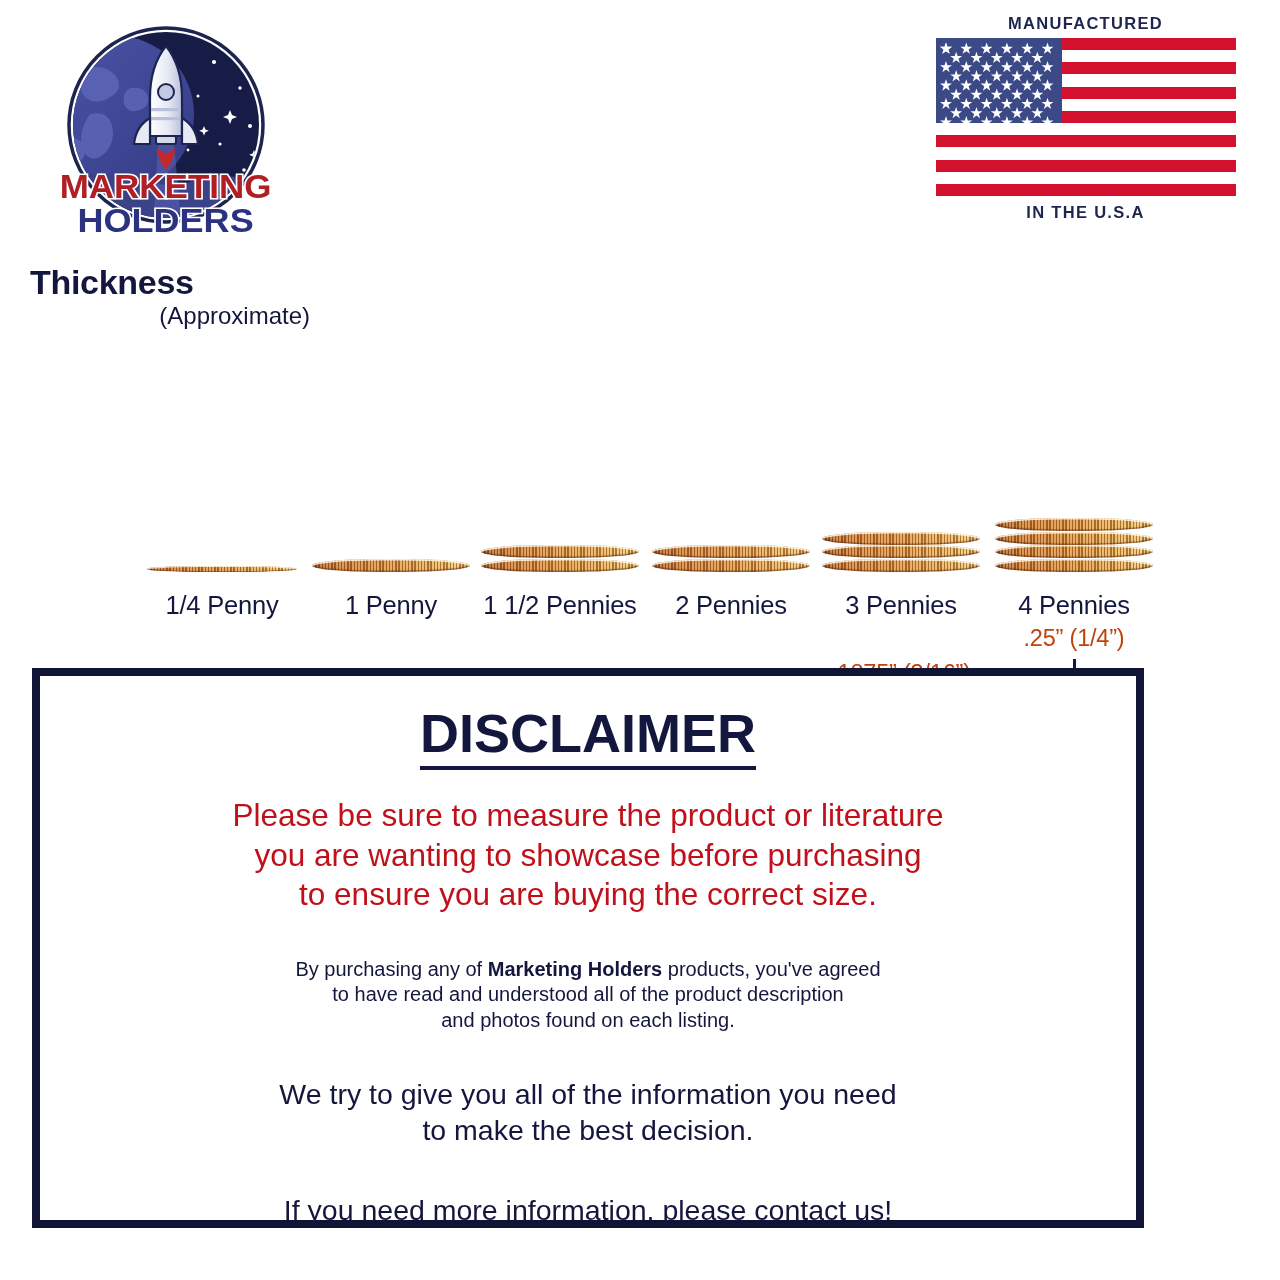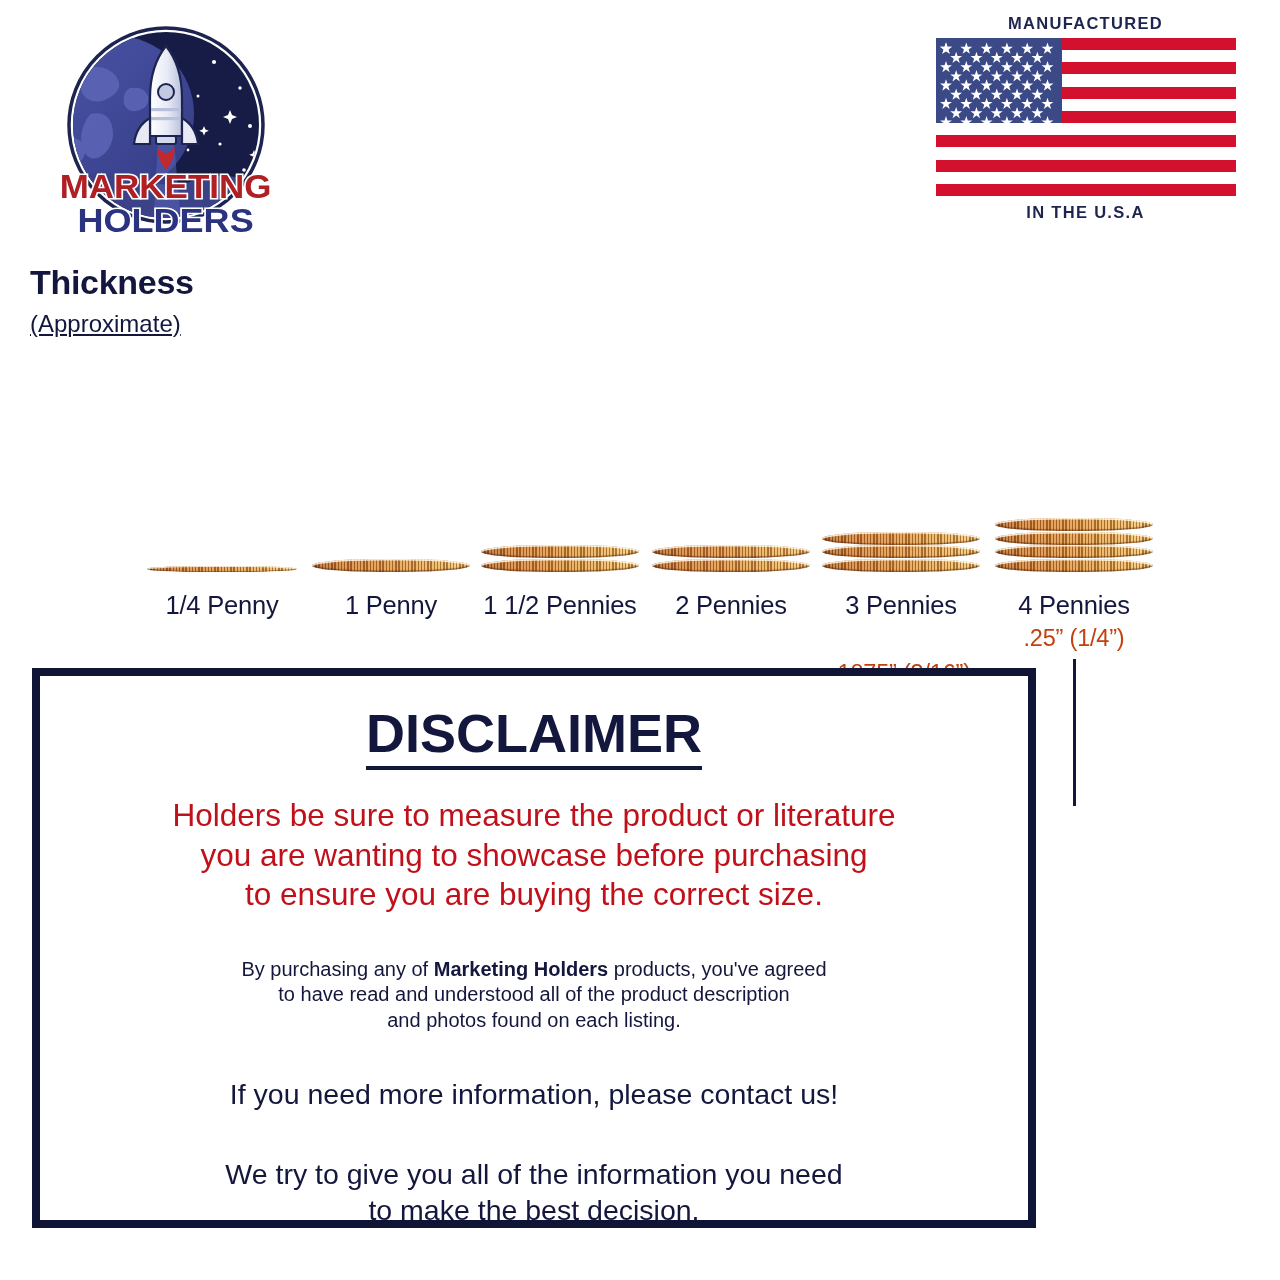--- a/index.html
+++ b/index.html
@@ -41,27 +41,26 @@
   .thickness-title {
     margin-top: 18px;
     width: 280px;
     font-size: 34px;
     font-weight: bold;
     color: #14173d;
     letter-spacing: -0.3px;
     line-height: 1.05;
   }
   .thickness-sub {
-    text-align: left;
+    text-align: right;
     width: 280px;
     font-size: 24px;
     color: #14173d;
     line-height: 1.2;
-    margin-top: 9px;
-    text-decoration: underline;
+    margin-top: 1px;
   }
 
   
   .flag-block {
     position: absolute;
     right: 42px;
     top: 14px;
     width: 305px;
     text-align: center;
   }
@@ -178,21 +177,21 @@
     color: #14173d;
     letter-spacing: -0.2px;
     white-space: nowrap;
   }
 
   
   .disclaimer {
     position: absolute;
     left: 32px;
     top: 668px;
-    width: 1004px;
+    width: 1112px;
     height: 560px;
     border: 8px solid #101536;
     background: #ffffff;
     padding: 26px 40px 10px 40px;
     text-align: center;
   }
 
   .disclaimer-title {
     font-size: 54px;
     font-weight: bold;
@@ -457,27 +456,27 @@
           <div class="coin"></div>
         </div>
         <div class="leader" style="top: 39px; height: 147px;"></div>
         <div class="stack-name">4 Pennies</div>
       </div>
     </div>
 
   <div class="disclaimer">
     <div class="disclaimer-title">DISCLAIMER</div>
 
-    <div class="para warn">Holders be sure to measure the product or literature
+    <div class="para warn">Please be sure to measure the product or literature
 you are wanting to showcase before purchasing
 to ensure you are buying the correct size.</div>
 
     <div class="para body"><span>By purchasing any of </span><b>Marketing Holders</b><span> products, you've agreed
 to have read and understood all of the product description
 and photos found on each listing.</span></div>
 
-    <div class="para contact">If you need more information, please contact us!</div>
-
     <div class="para tail">We try to give you all of the information you need
 to make the best decision.</div>
+
+    <div class="para contact">If you need more information, please contact us!</div>
   </div>
 
 </div>
 
 </body></html>

